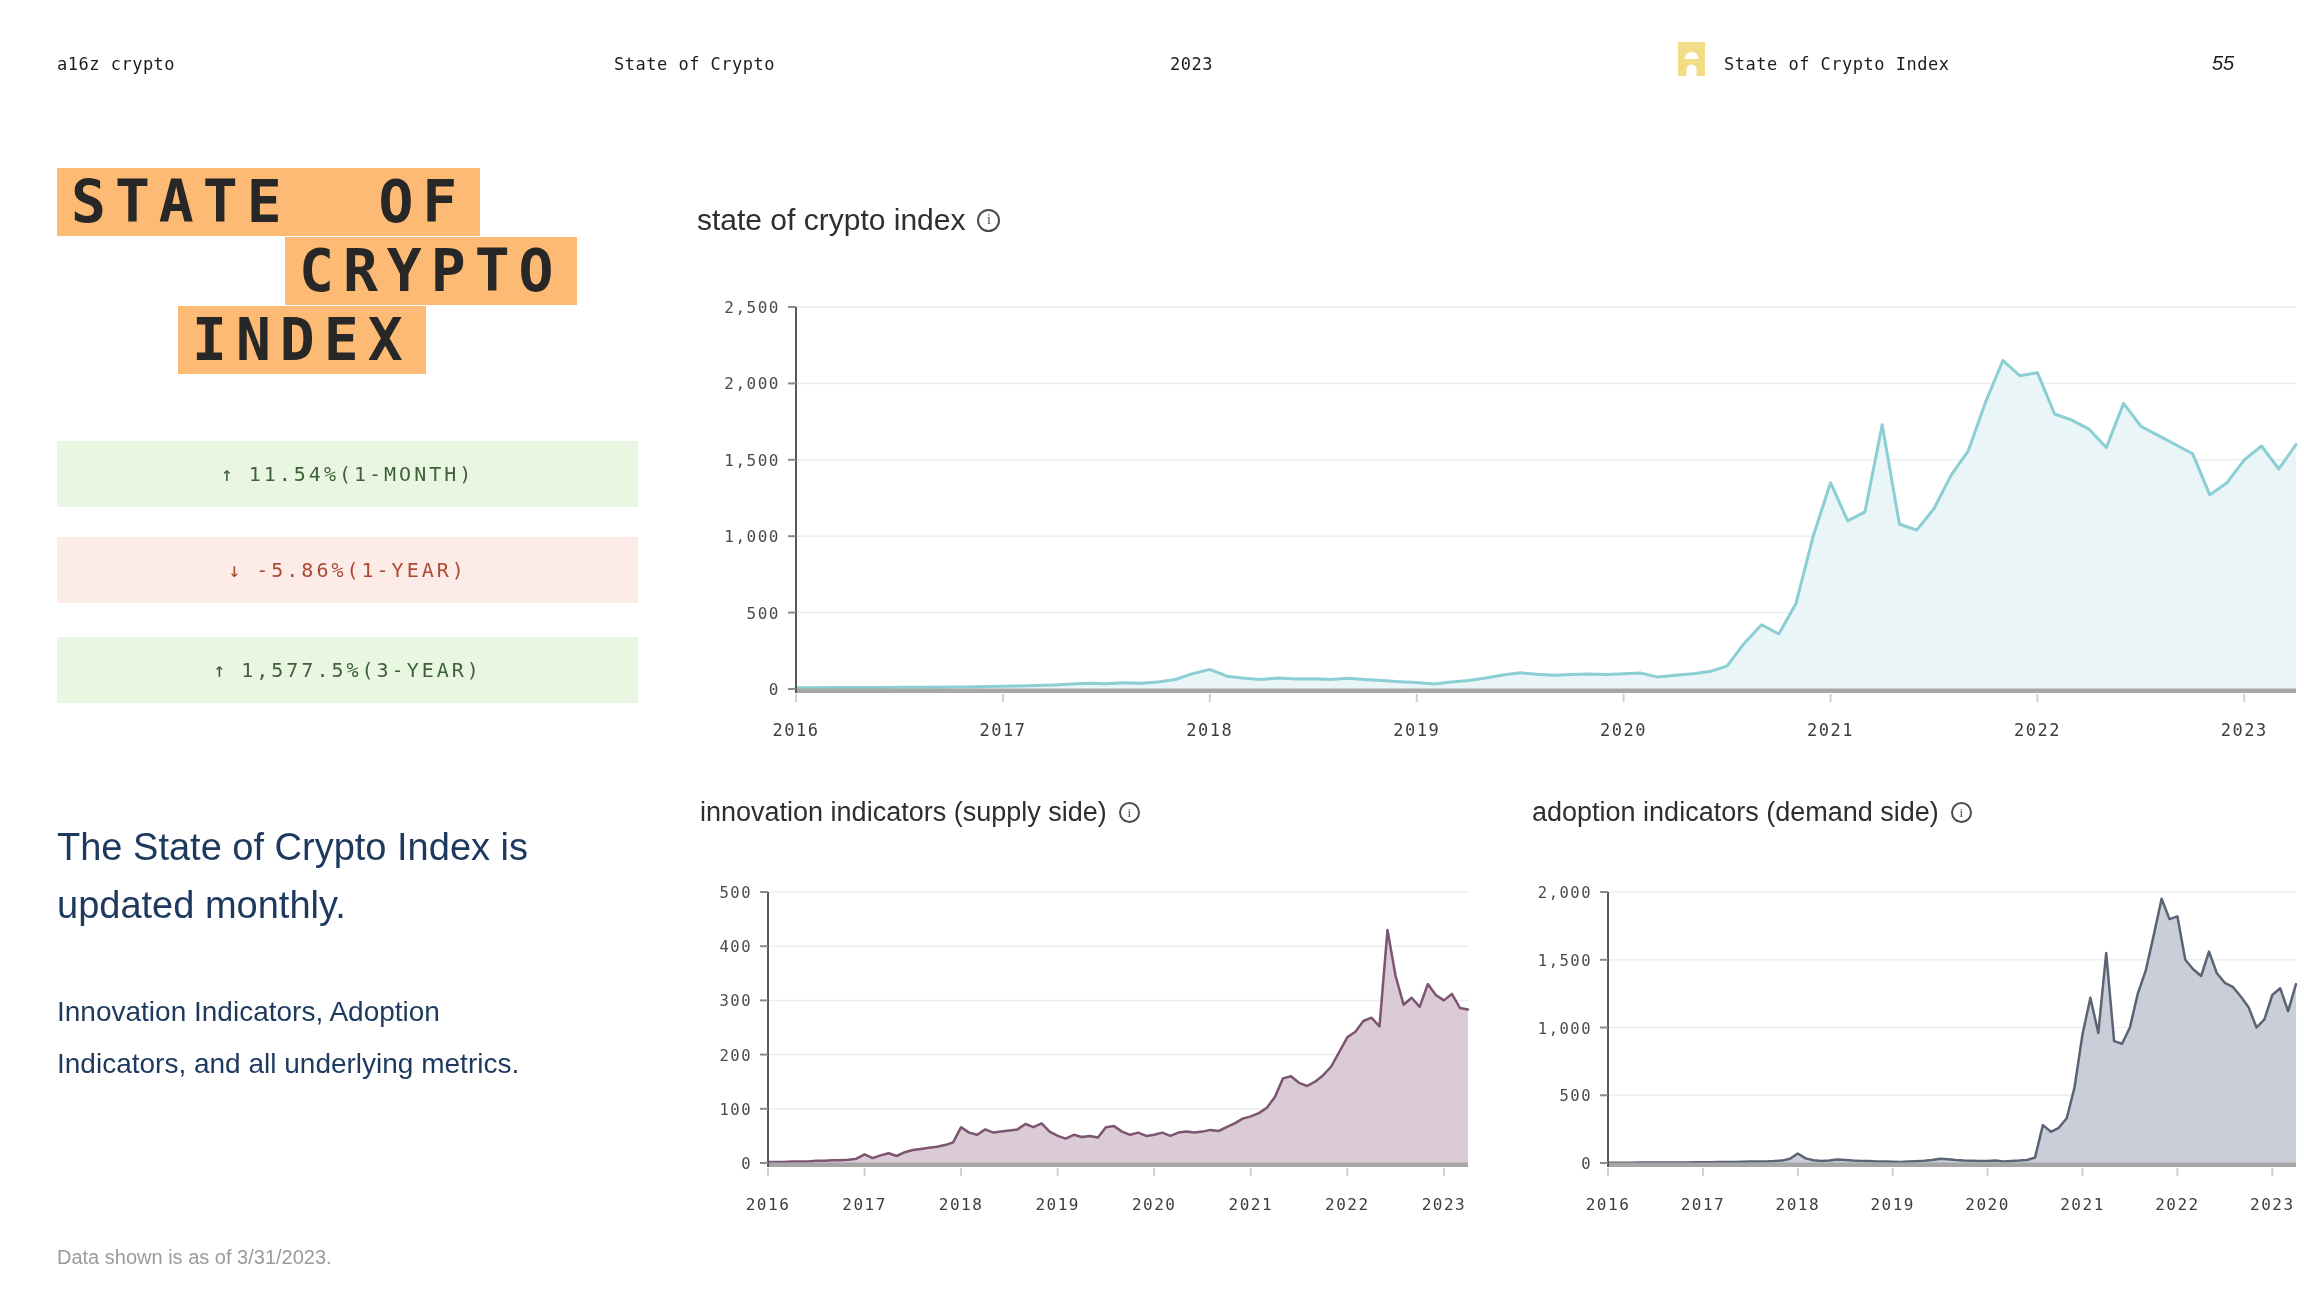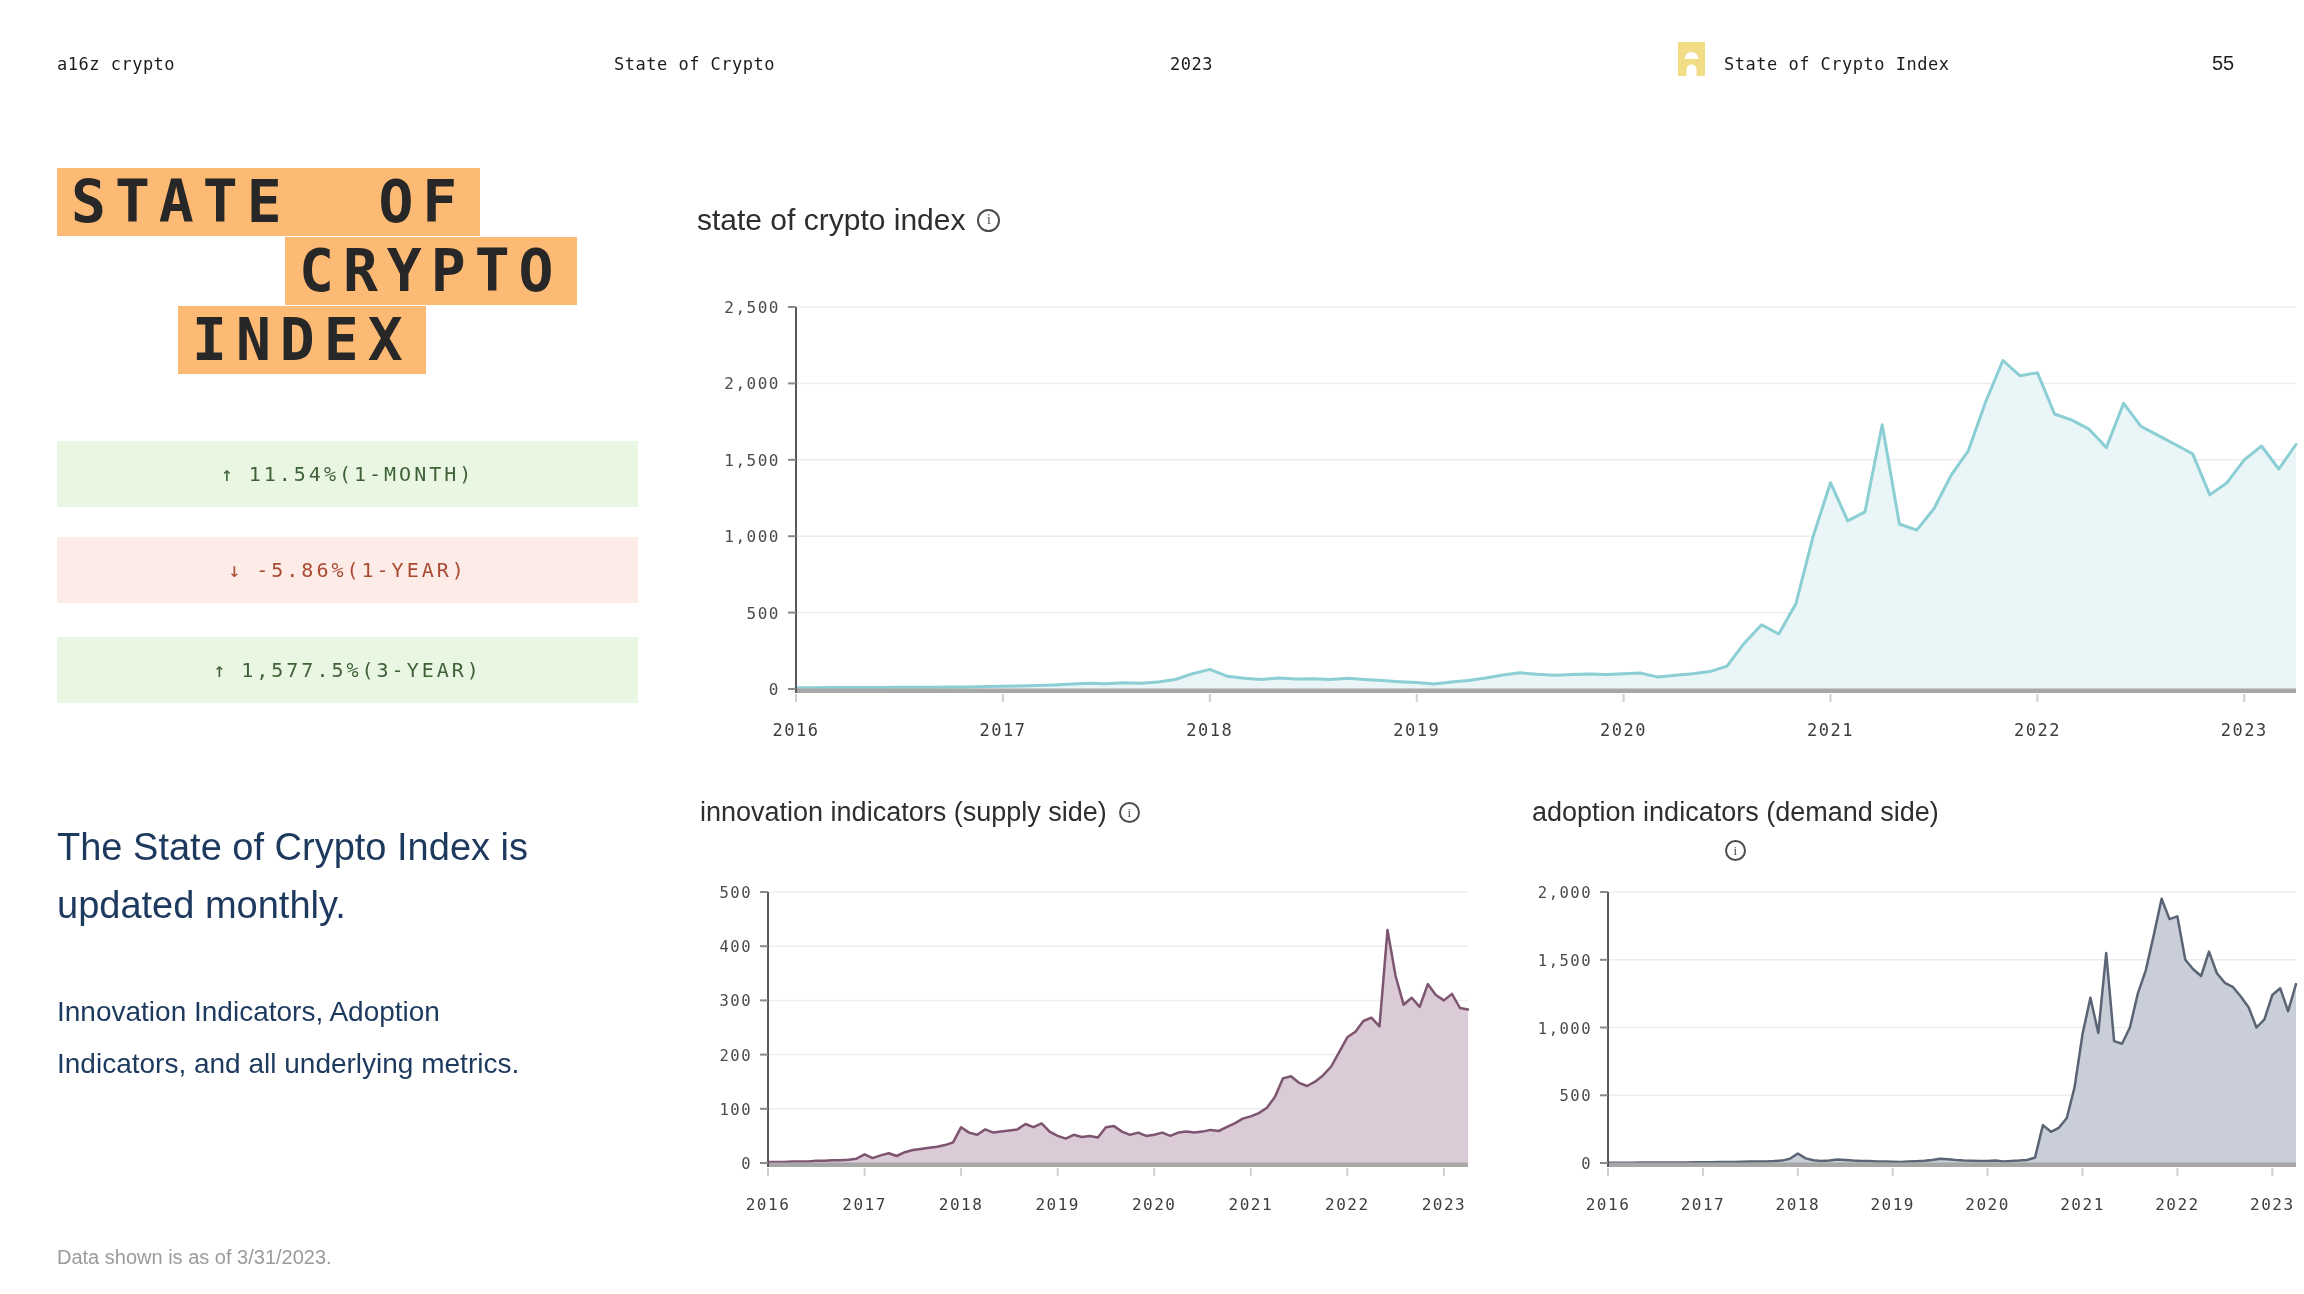--- a/index.html
+++ b/index.html
@@ -48,21 +48,21 @@
 <div class="abs hdr" style="left:1170px;">2023</div>
 
 <div class="abs" style="left:1678px;top:42px;width:27px;height:34px;">
   <svg width="27" height="34" viewBox="0 0 27 34">
     <path d="M0,0 H27 V34 H0 Z" fill="#f2dd86"></path>
     <path d="M6.5,17 a7,7 0 0 1 14,0 Z" fill="#ffffff"></path>
     <path d="M8.5,34 v-6.5 a5,5 0 0 1 10,0 V34 Z" fill="#ffffff"></path>
   </svg>
 </div>
 <div class="abs hdr" style="left:1724px;">State of Crypto Index</div>
-<div class="abs pagenum" style="left:2212px;">55</div>
+<div class="abs pagenum" style="left:2212px;font-style:italic;">55</div>
 
 <div class="abs">
   <div class="abs logo-line" style="left:57px;top:168px;">STATE  OF</div>
   <div class="abs logo-line" style="left:285px;top:237px;">CRYPTO</div>
   <div class="abs logo-line" style="left:178px;top:306px;">INDEX</div>
 </div>
 
 <div class="abs badge" style="top: 441px; background: rgb(233, 247, 226); color: rgb(63, 97, 56);">
   <span class="arrow">↑</span>
   <span>11.54%(1-MONTH)</span>
@@ -164,21 +164,21 @@
       <line x1="464.2" y1="300" x2="464.2" y2="308" stroke="#cfcfcf" stroke-width="2"></line>
       <text x="464.2" y="342" text-anchor="middle" class="xlab" font-size="16">2020</text>
       <line x1="560.8" y1="300" x2="560.8" y2="308" stroke="#cfcfcf" stroke-width="2"></line>
       <text x="560.8" y="342" text-anchor="middle" class="xlab" font-size="16">2021</text>
       <line x1="657.3" y1="300" x2="657.3" y2="308" stroke="#cfcfcf" stroke-width="2"></line>
       <text x="657.3" y="342" text-anchor="middle" class="xlab" font-size="16">2022</text>
       <line x1="753.9" y1="300" x2="753.9" y2="308" stroke="#cfcfcf" stroke-width="2"></line>
       <text x="753.9" y="342" text-anchor="middle" class="xlab" font-size="16">2023</text>
     </svg></div>
 
-<div class="abs chart-title small" style="left:1532px;top:797px;flex-direction:column;">
+<div class="abs chart-title small" style="left:1532px;top:797px;">
   <span>adoption indicators (demand side)</span>
   <span class="info-circle">i</span>
 </div>
 <div class="abs" style="left:1500px;top:868px;"><svg width="804" height="345" viewBox="0 0 804 345" xmlns="http://www.w3.org/2000/svg">
       <line x1="108" y1="227.3" x2="796" y2="227.3" stroke="#ededed" stroke-width="1.5"></line>
       <line x1="108" y1="159.5" x2="796" y2="159.5" stroke="#ededed" stroke-width="1.5"></line>
       <line x1="108" y1="91.8" x2="796" y2="91.8" stroke="#ededed" stroke-width="1.5"></line>
       <line x1="108" y1="24.0" x2="796" y2="24.0" stroke="#ededed" stroke-width="1.5"></line>
       <path d="M108.0,294.7L115.9,294.7L123.8,294.7L131.7,294.7L139.6,294.6L147.5,294.6L155.4,294.6L163.4,294.6L171.3,294.5L179.2,294.5L187.1,294.5L195.0,294.3L202.9,294.2L210.8,294.2L218.7,294.1L226.6,294.1L234.5,293.9L242.4,293.8L250.3,293.6L258.3,293.5L266.2,293.4L274.1,293.1L282.0,292.6L289.9,290.7L297.8,285.5L305.7,290.4L313.6,292.3L321.5,293.0L329.4,292.4L337.3,291.5L345.2,292.0L353.1,292.6L361.1,293.0L369.0,293.1L376.9,293.4L384.8,293.6L392.7,293.8L400.6,293.9L408.5,293.6L416.4,293.2L424.3,292.8L432.2,292.0L440.1,290.7L448.0,291.2L456.0,292.0L463.9,292.6L471.8,292.8L479.7,293.1L487.6,293.0L495.5,292.6L503.4,293.4L511.3,293.0L519.2,292.6L527.1,292.0L535.0,289.6L542.9,257.1L550.9,263.8L558.8,259.8L566.7,250.3L574.6,219.1L582.5,166.3L590.4,129.7L598.3,164.9L606.2,85.0L614.1,173.1L622.0,175.8L629.9,159.5L637.8,125.6L645.7,102.6L653.7,67.4L661.6,30.8L669.5,51.1L677.4,48.4L685.3,91.8L693.2,101.2L701.1,108.0L709.0,83.6L716.9,105.3L724.8,114.8L732.7,118.8L740.6,128.3L748.6,139.2L756.5,159.5L764.4,151.4L772.3,127.0L780.2,120.2L788.1,143.2L796.0,116.1L796.0,295.0L108.0,295.0Z" fill="#c9ced9"></path>
       <path d="M108.0,294.7L115.9,294.7L123.8,294.7L131.7,294.7L139.6,294.6L147.5,294.6L155.4,294.6L163.4,294.6L171.3,294.5L179.2,294.5L187.1,294.5L195.0,294.3L202.9,294.2L210.8,294.2L218.7,294.1L226.6,294.1L234.5,293.9L242.4,293.8L250.3,293.6L258.3,293.5L266.2,293.4L274.1,293.1L282.0,292.6L289.9,290.7L297.8,285.5L305.7,290.4L313.6,292.3L321.5,293.0L329.4,292.4L337.3,291.5L345.2,292.0L353.1,292.6L361.1,293.0L369.0,293.1L376.9,293.4L384.8,293.6L392.7,293.8L400.6,293.9L408.5,293.6L416.4,293.2L424.3,292.8L432.2,292.0L440.1,290.7L448.0,291.2L456.0,292.0L463.9,292.6L471.8,292.8L479.7,293.1L487.6,293.0L495.5,292.6L503.4,293.4L511.3,293.0L519.2,292.6L527.1,292.0L535.0,289.6L542.9,257.1L550.9,263.8L558.8,259.8L566.7,250.3L574.6,219.1L582.5,166.3L590.4,129.7L598.3,164.9L606.2,85.0L614.1,173.1L622.0,175.8L629.9,159.5L637.8,125.6L645.7,102.6L653.7,67.4L661.6,30.8L669.5,51.1L677.4,48.4L685.3,91.8L693.2,101.2L701.1,108.0L709.0,83.6L716.9,105.3L724.8,114.8L732.7,118.8L740.6,128.3L748.6,139.2L756.5,159.5L764.4,151.4L772.3,127.0L780.2,120.2L788.1,143.2L796.0,116.1" fill="none" stroke="#5b6474" stroke-width="2.5" stroke-linejoin="round" stroke-linecap="round"></path>

